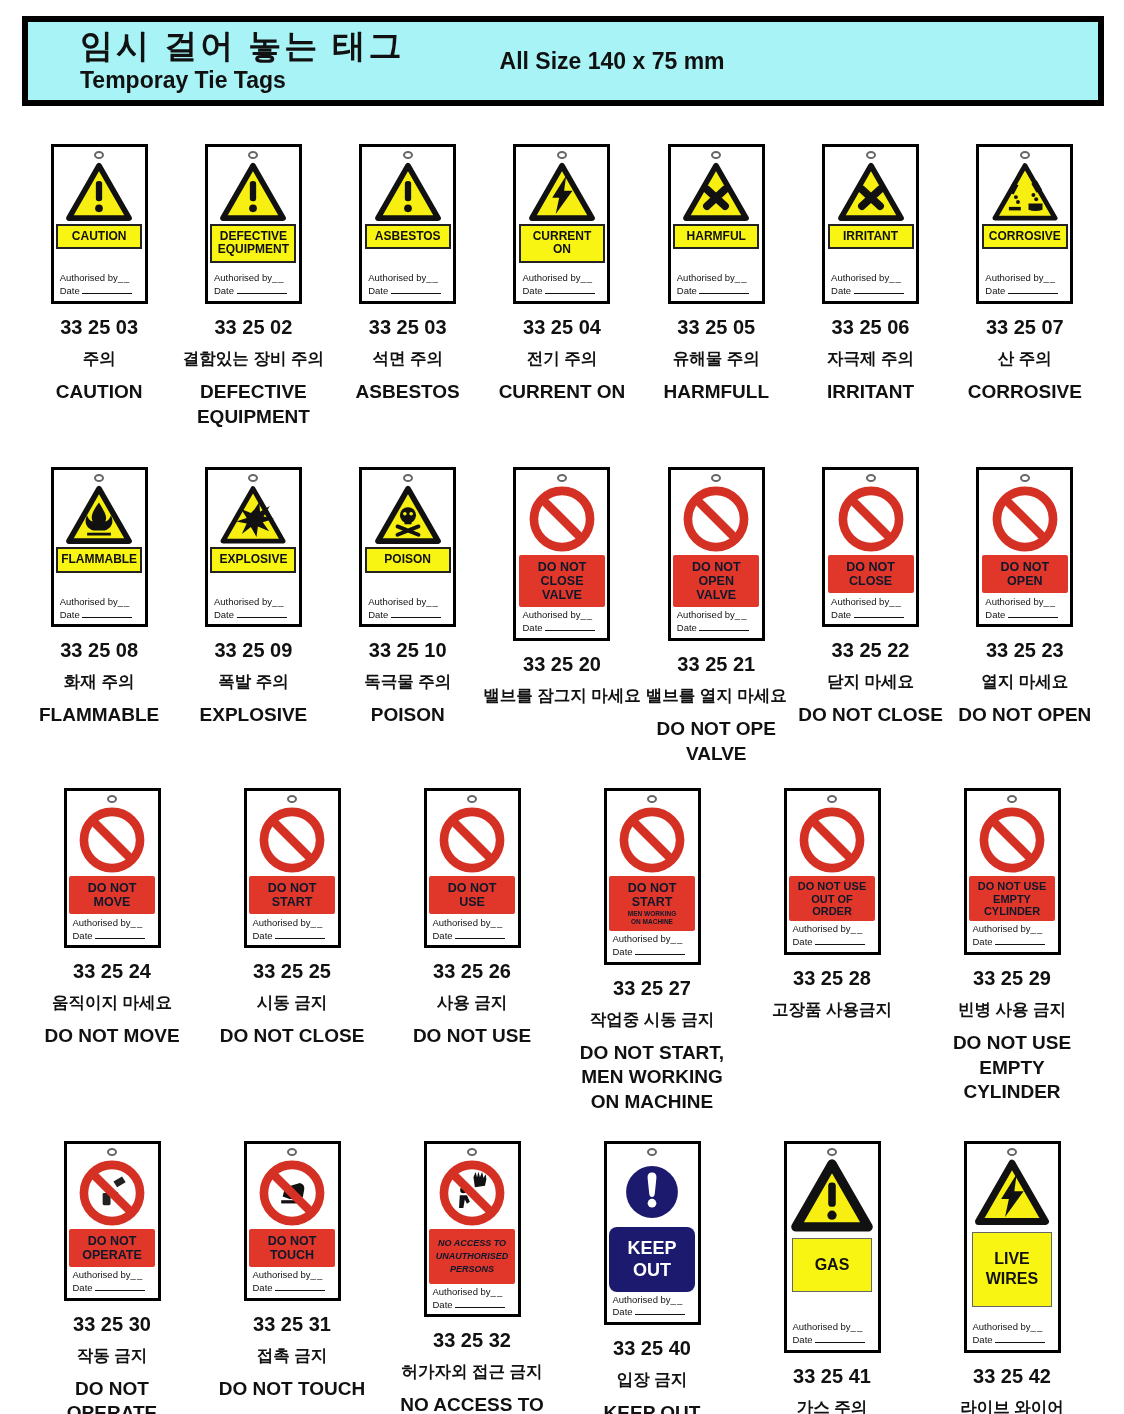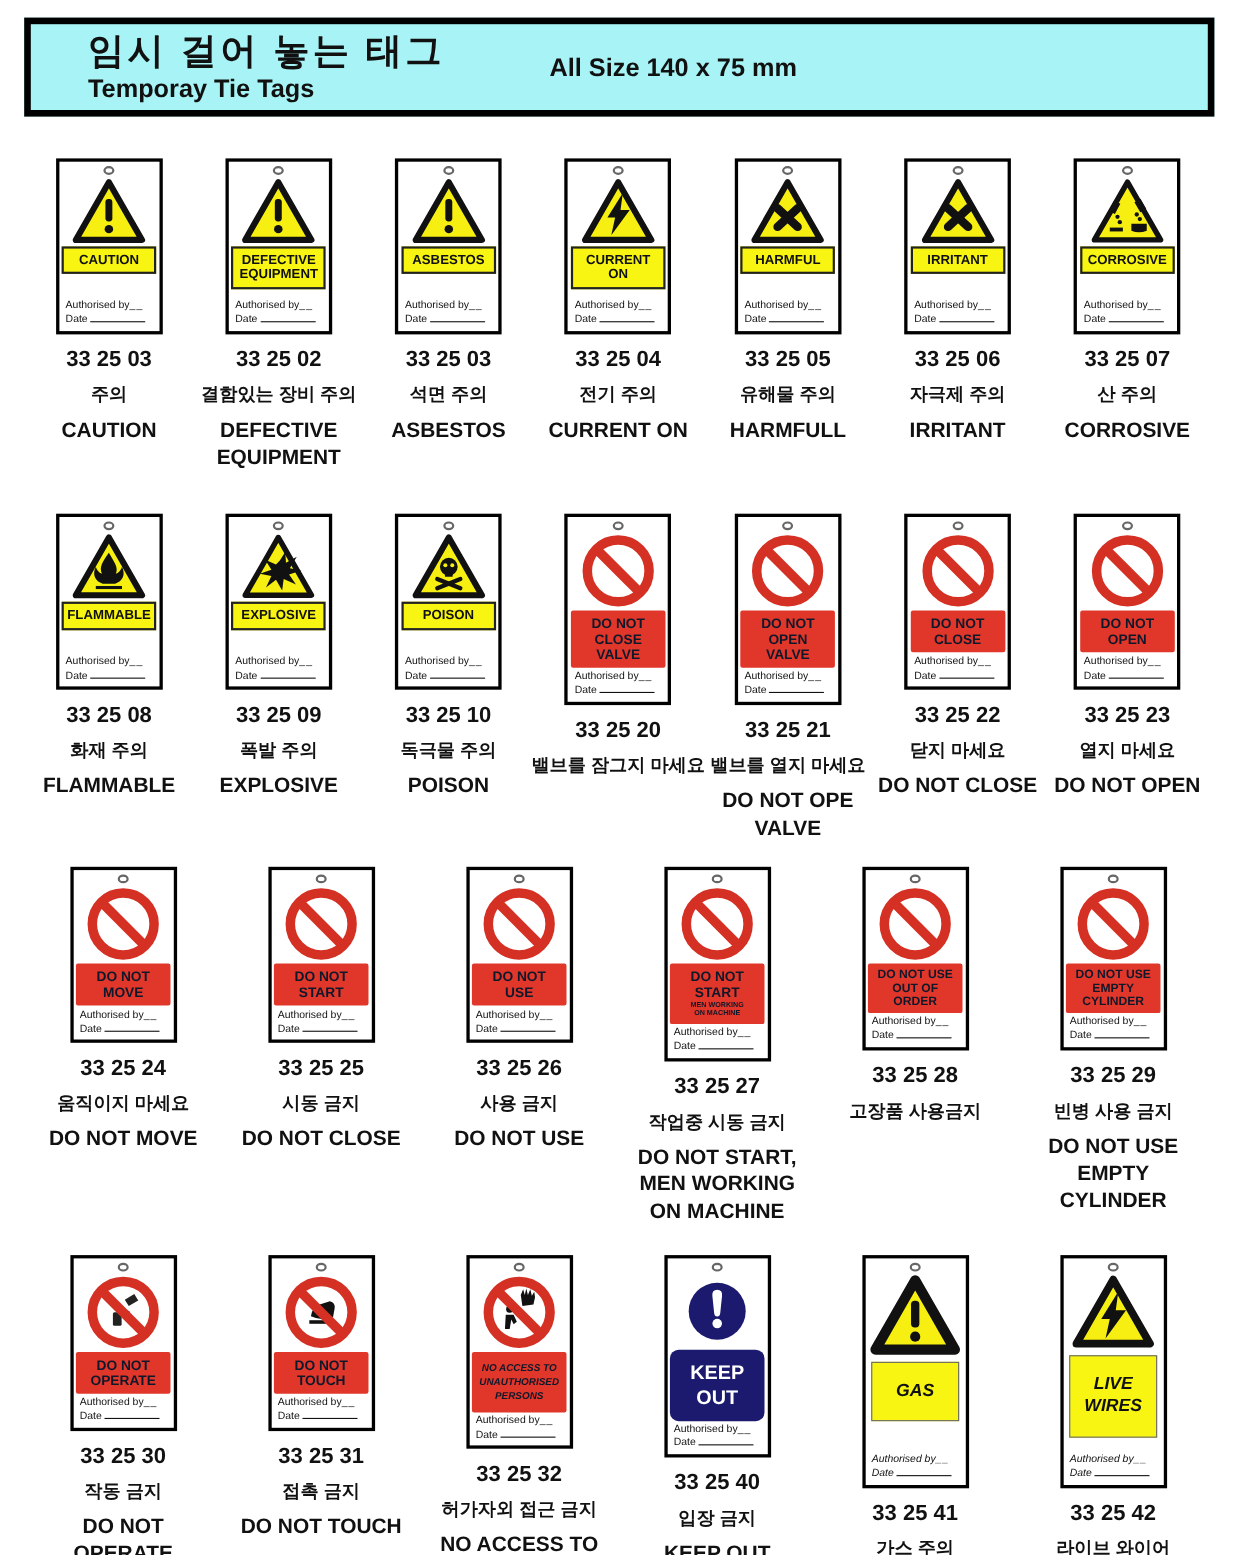--- a/index.html
+++ b/index.html
@@ -18,21 +18,21 @@
   .row { display:flex; align-items:flex-start; padding:0 22px; }
   .row-1, .row-2 { margin-top:38px; }
   .row-3 { margin-top:22px; }
   .row-4 { margin-top:26px; }
   .cell { flex:1; display:flex; flex-direction:column; align-items:center; min-width:0; }
 
   
   .tag { width:97px; min-height:160px; border:3px solid #000; background:#fff;
          display:flex; flex-direction:column; align-items:center; padding:3px 4px 2px; }
   .tag.h-keepout { min-height:184px; }
-  .tag.h-big { min-height:212px;font-style:italic; }
+  .tag.h-big { min-height:212px; }
   .hole { width:10px; height:8px; border:2px solid #666; border-radius:50%; background:#fff; margin:1px auto 0; flex:none; }
   .pict { flex:none; margin-top:1px; }
 
   
   .lbl { width:86px; text-align:center; font-weight:bold; line-height:1.12; flex:none; }
   .lbl-yellow { background:#f8f513; border:2px solid #222; color:#111; font-size:12px; padding:4px 1px; margin-top:1px; }
   .lbl-red { background:#e1372a; border-radius:2px; color:#0f172a; font-size:12.5px; padding:5px 1px; }
   .lbl-red.compact { font-size:11px; padding:4px 1px; }
   .lbl-red.italic-small { font-size:9px; font-style:italic; padding:8px 1px; line-height:1.45; }
   .lbl-navy { background:#1b1a6e; border-radius:8px; color:#fff; font-size:18px; padding:10px 1px; line-height:1.25; }

